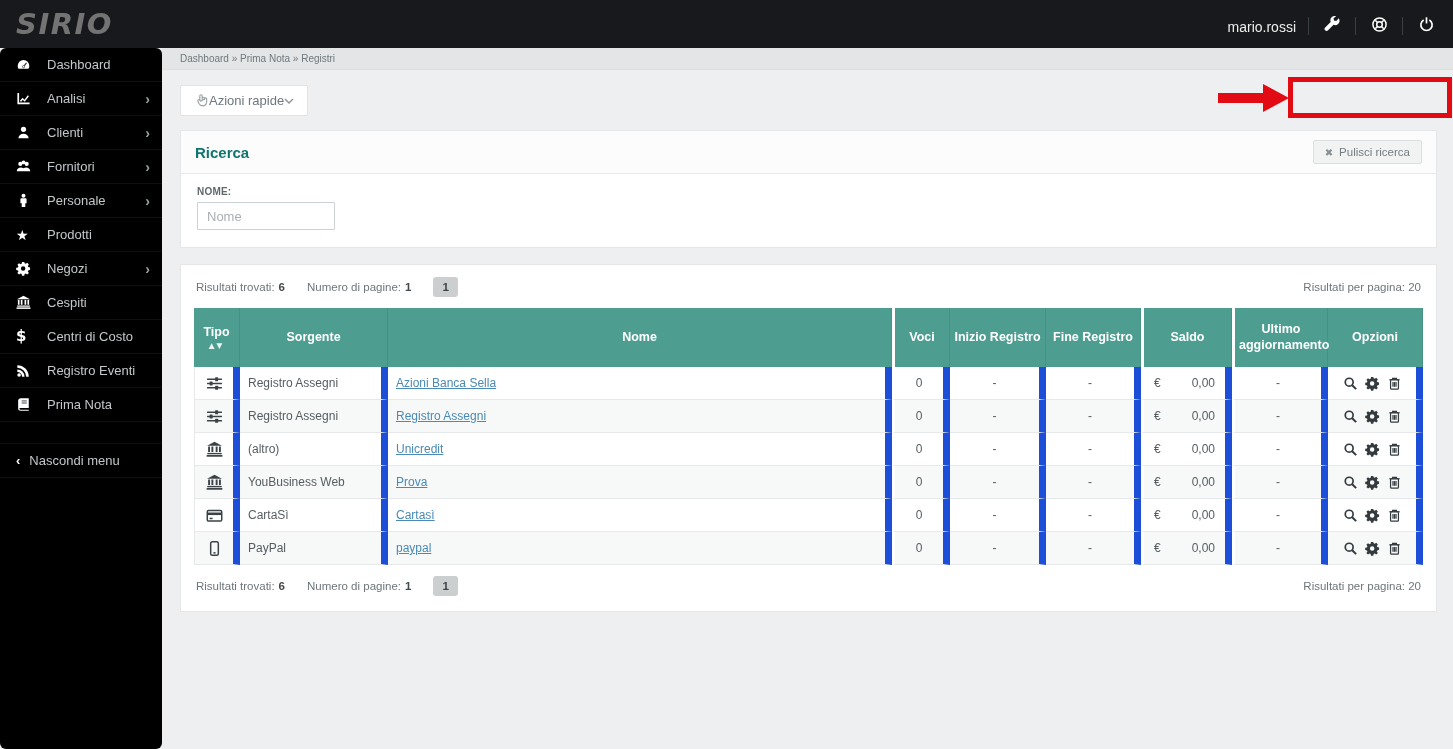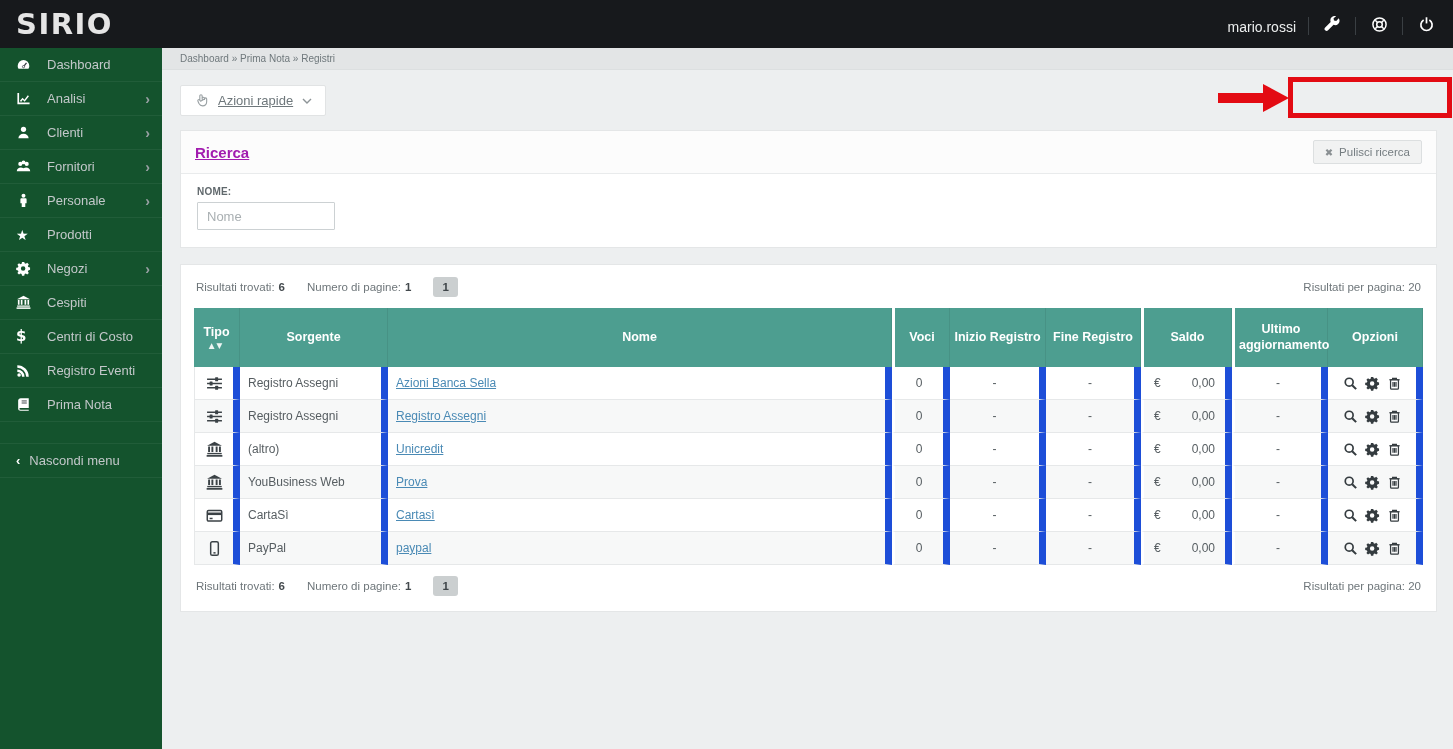--- a/index.html
+++ b/index.html
@@ -13,32 +13,33 @@
   }
 
   
   .topbar {
     position: absolute; left: 0; top: 0; width: 1453px; height: 48px;
     background: #17191c; display: flex; align-items: center; z-index: 5;
   }
   .brand { width: 162px; padding-left: 16px; display: flex; align-items: center; }
   .brand-text {
     font-family: "DejaVu Sans", sans-serif; font-weight: bold;
-    font-size: 29px; letter-spacing: 1.5px; color: #e5e5e5; line-height: 1;
+    font-size: 29px; letter-spacing: 1.5px; color: #737373; line-height: 1; font-style: italic;
   }
   .topbar-right { margin-left: auto; display: flex; align-items: flex-end; padding-right: 16px; }
   .topbar-user { color: #eceeee; font-size: 14px; }
   .topbar-sep { width: 1px; height: 18px; background: #3a3f43; margin: 0 12px; }
   .topbar-iconbtn { display: flex; align-items: center; justify-content: center; width: 22px; height: 22px; cursor: pointer; }
   .topbar-iconbtn svg { width: 17px; height: 17px; }
 
   
   .sidebar {
     position: absolute; left: 0; top: 48px; width: 162px; height: 701px;
-    background: #14532d;
+    background: #000000;
+    border-radius: 6px;
   }
   .side-item {
     display: flex; align-items: center; height: 34px;
     padding: 0 12px 0 16px; color: #c3c8ca; font-size: 13px;
     border-bottom: 1px solid rgba(255,255,255,0.06); cursor: pointer;
   }
   .side-icon { width: 24px; margin-right: 7px; display: flex; align-items: center; justify-content: flex-start; color: #fff; }
   .side-icon svg { width: 15px; height: 15px; }
   .side-glyph { font-family: "DejaVu Sans", sans-serif; font-size: 14px; color: #fff; line-height: 1; }
   .side-chevron { margin-left: auto; color: #9aa1a5; font-size: 14px; font-weight: bold; line-height: 1; }
@@ -49,22 +50,22 @@
   
   .main { position: absolute; left: 162px; top: 48px; width: 1291px; height: 701px; background: #edeff0; }
   .breadcrumb-bar {
     height: 22px; line-height: 22px; background: #e3e5e6; border-bottom: 1px solid #dcdfe0;
     color: #6f787c; font-size: 10px; padding: 0 18px;
   }
   .title-row { display: flex; align-items: center; justify-content: space-between; padding: 15px 21px 14px 18px; }
   .page-title { font-size: 23px; font-weight: bold; color: #475056; }
   .quick-btn {
     background: #fff; border: 1px solid #e1e3e4; border-radius: 2px;
-    height: 31px; padding: 0 13px; display: flex; align-items: center; gap: 9px;
-    color: #6e777b; font-size: 13px; cursor: pointer; text-decoration: underline;
+    height: 31px; padding: 0 13px; display: flex; align-items: center; 
+    color: #6e777b; font-size: 13px; cursor: pointer;
   }
   .quick-btn svg.hand { width: 15px; height: 15px; }
   .quick-btn svg.chev { width: 10px; height: 6px; }
 
   
   .annotation-box {
     position: absolute; left: 1288px; top: 77px; width: 164px; height: 41px;
     border: 5px solid #e30b13; z-index: 20; pointer-events: none;
   }
   .annotation-arrow-shaft {
@@ -76,21 +77,21 @@
     border-top: 14px solid transparent; border-bottom: 14px solid transparent;
     border-left: 26px solid #e30b13; pointer-events: none;
   }
 
   
   .panel { margin: 0 16px 0 18px; background: #fff; border: 1px solid #e4e6e7; }
   .panel-header {
     display: flex; align-items: center; justify-content: space-between;
     padding: 9px 14px; background: #fcfcfc; border-bottom: 1px solid #e9ebec;
   }
-  .panel-title { font-size: 15px; font-weight: bold; color: #a21caf; text-decoration: underline; }
+  .panel-title { font-size: 15px; font-weight: bold; color: #0f766e; }
   .clear-btn {
     background: #f1f2f2; border: 1px solid #dcdfe0; border-radius: 2px;
     padding: 5px 11px; font-size: 11.5px; color: #757d81;
     display: flex; align-items: center; gap: 6px; cursor: pointer;
   }
   .clear-btn .x { font-family: "DejaVu Sans", sans-serif; font-size: 10px; color: #8a9093; }
   .panel-body { padding: 12px 16px 17px; }
   .field-label { display: block; font-size: 10px; font-weight: bold; color: #60686c; margin-bottom: 5px; letter-spacing: 0.2px; }
   .field-input {
     width: 138px; height: 28px; border: 1px solid #ccd1d3; border-radius: 1px;

